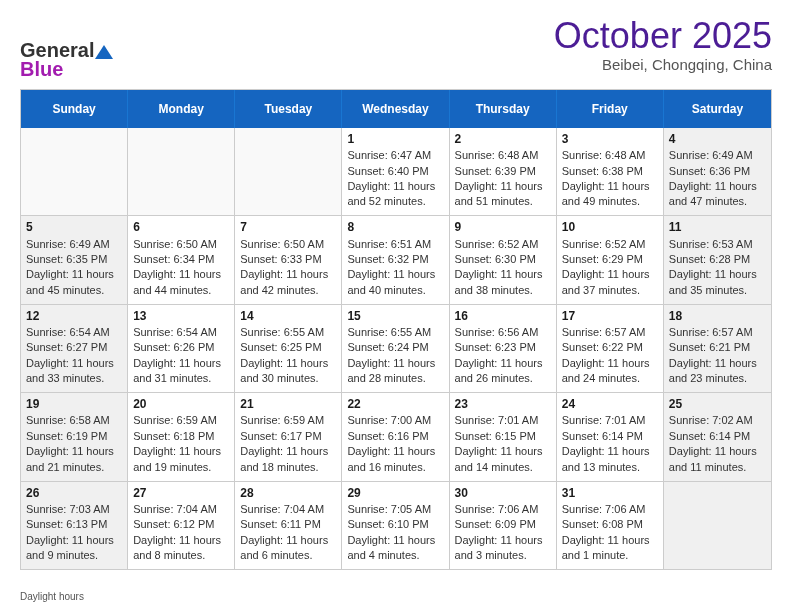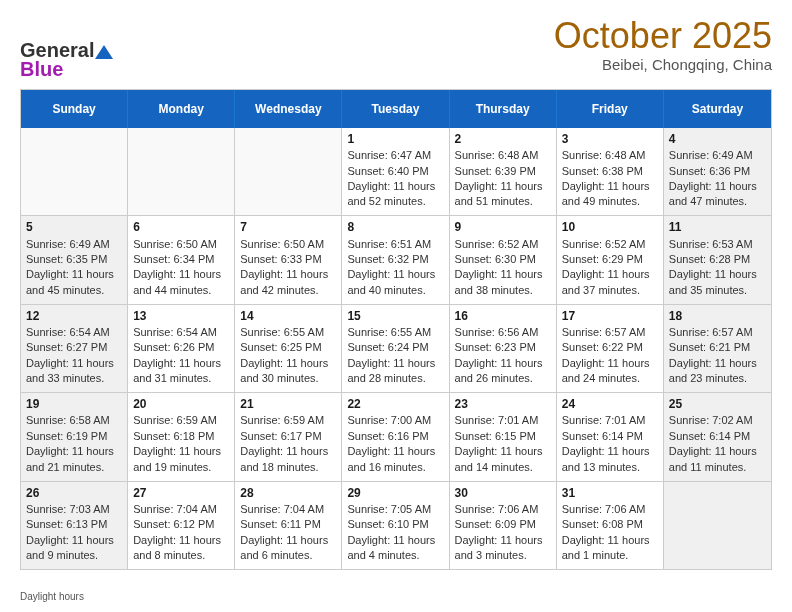--- a/index.html
+++ b/index.html
@@ -32,21 +32,21 @@
     .logo-row {
       display: flex;
       align-items: center;
     }
     .title-block {
       text-align: right;
     }
     .month-title {
       font-size: 36px;
       font-weight: 300;
-      color: #a16207;
+      color: #4c1d95;
       line-height: 1.1;
     }
     .location {
       font-size: 15px;
       color: #555;
     }
     .calendar {
       flex: 1;
       display: flex;
       flex-direction: column;
@@ -125,22 +125,22 @@
     <div class="title-block">
       <div class="month-title">October 2025</div>
       <div class="location">Beibei, Chongqing, China</div>
     </div>
   </div>
 
   <div class="calendar">
     <div class="cal-header">
     <div class="cal-header-cell">Sunday</div>
         <div class="cal-header-cell">Monday</div>
+        <div class="cal-header-cell">Tuesday</div>
         <div class="cal-header-cell">Wednesday</div>
-        <div class="cal-header-cell">Tuesday</div>
         <div class="cal-header-cell">Thursday</div>
         <div class="cal-header-cell">Friday</div>
         <div class="cal-header-cell">Saturday</div>
       </div>
     <div class="cal-body">
     <div class="cal-row">
           <div class="cal-cell empty"></div>
           <div class="cal-cell empty"></div>
           <div class="cal-cell empty"></div>
           <div class="cal-cell">

